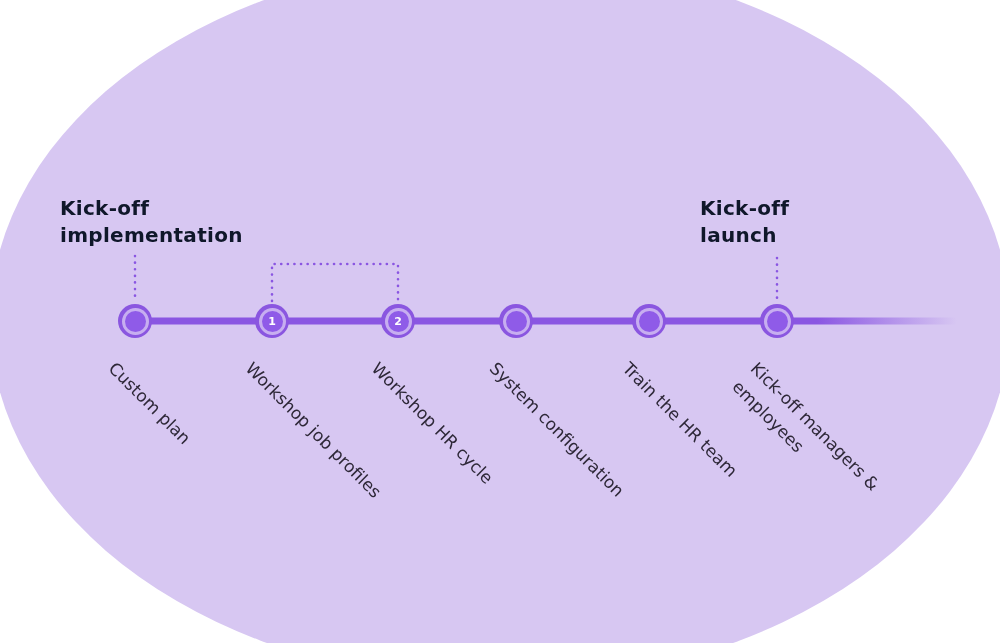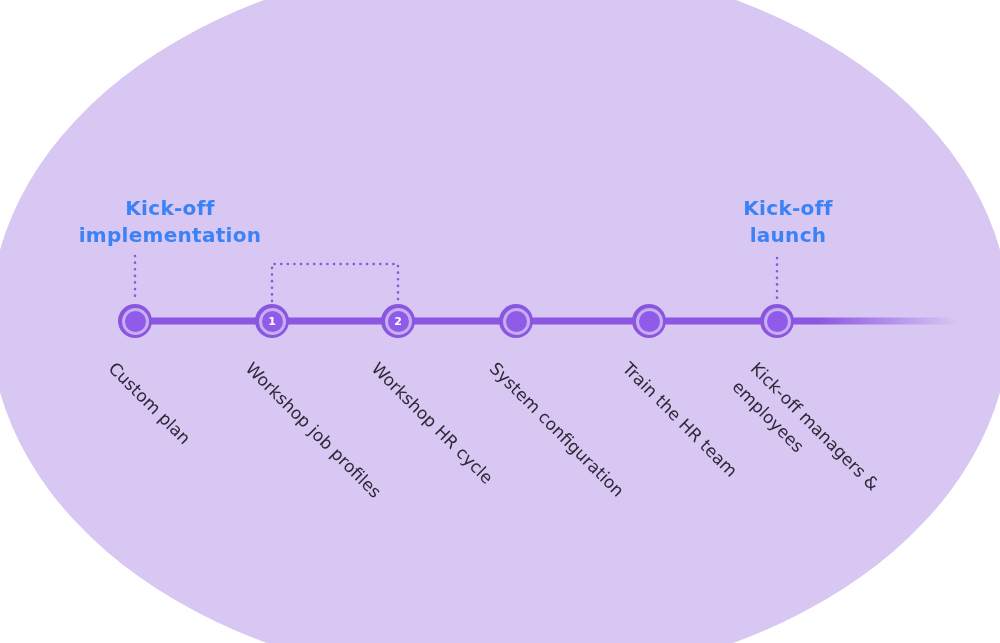--- a/index.html
+++ b/index.html
@@ -6,22 +6,22 @@
   .stage{
     position:relative;width:1000px;height:643px;background:#ffffff;
     overflow:hidden;font-family:"DejaVu Sans","Liberation Sans",sans-serif;
   }
   .ellipse{
     position:absolute;left:-10px;top:-41px;width:1020px;height:724px;
     border-radius:50%;background:#d7c7f2;
   }
   .art{position:absolute;left:0;top:0;}
   .heading{
-    position:absolute;color:#3b82f6;font-weight:bold;font-size:20px;
-    line-height:1.35;text-align:center;white-space:pre-line;letter-spacing:.3px;
+    position:absolute;color:#0f172a;font-weight:bold;font-size:20px;
+    line-height:1.35;white-space:pre-line;letter-spacing:.3px;
   }
   .node{
     position:absolute;width:34px;height:34px;border-radius:50%;
     background:#8a56e0;display:flex;align-items:center;justify-content:center;
   }
   .core{
     width:21px;height:21px;border-radius:50%;background:#8f5be8;
     box-shadow:0 0 0 3px rgba(255,255,255,.52);
     display:flex;align-items:center;justify-content:center;
   }

